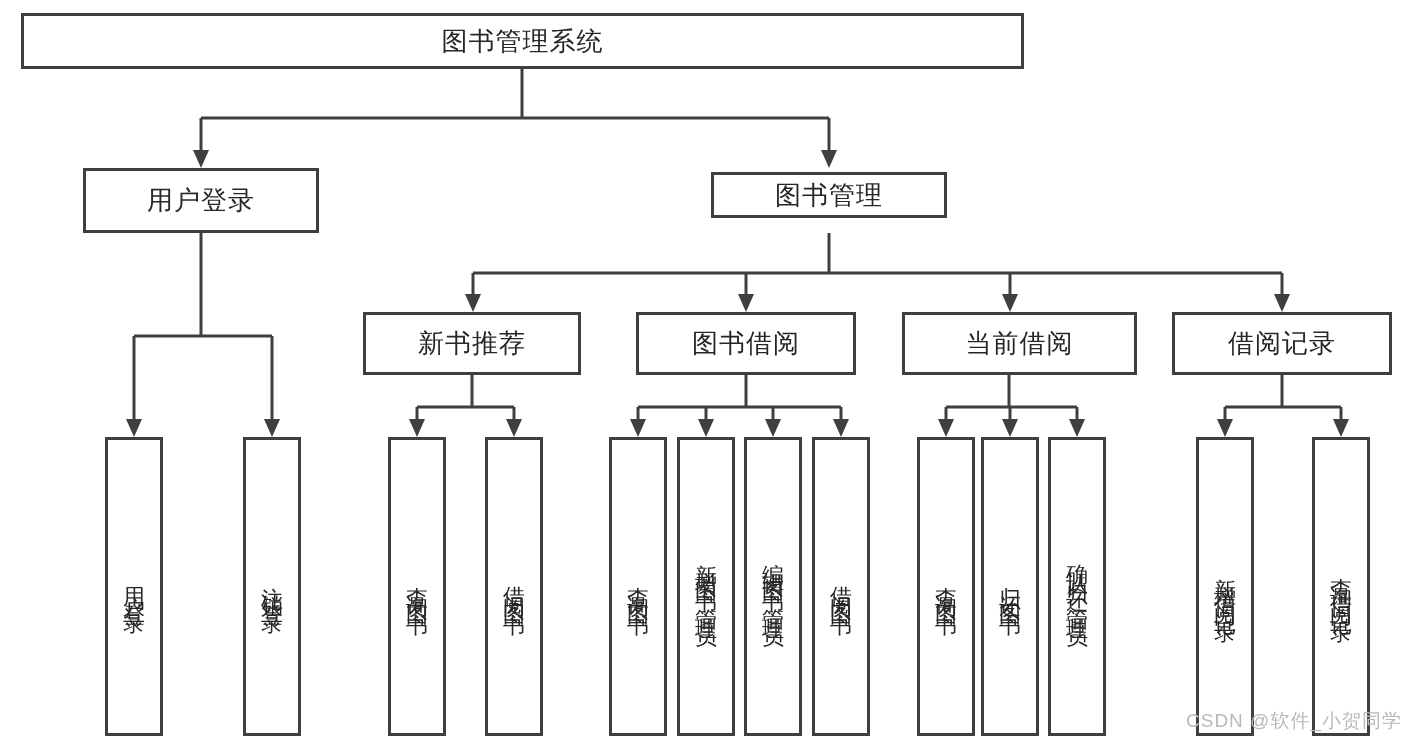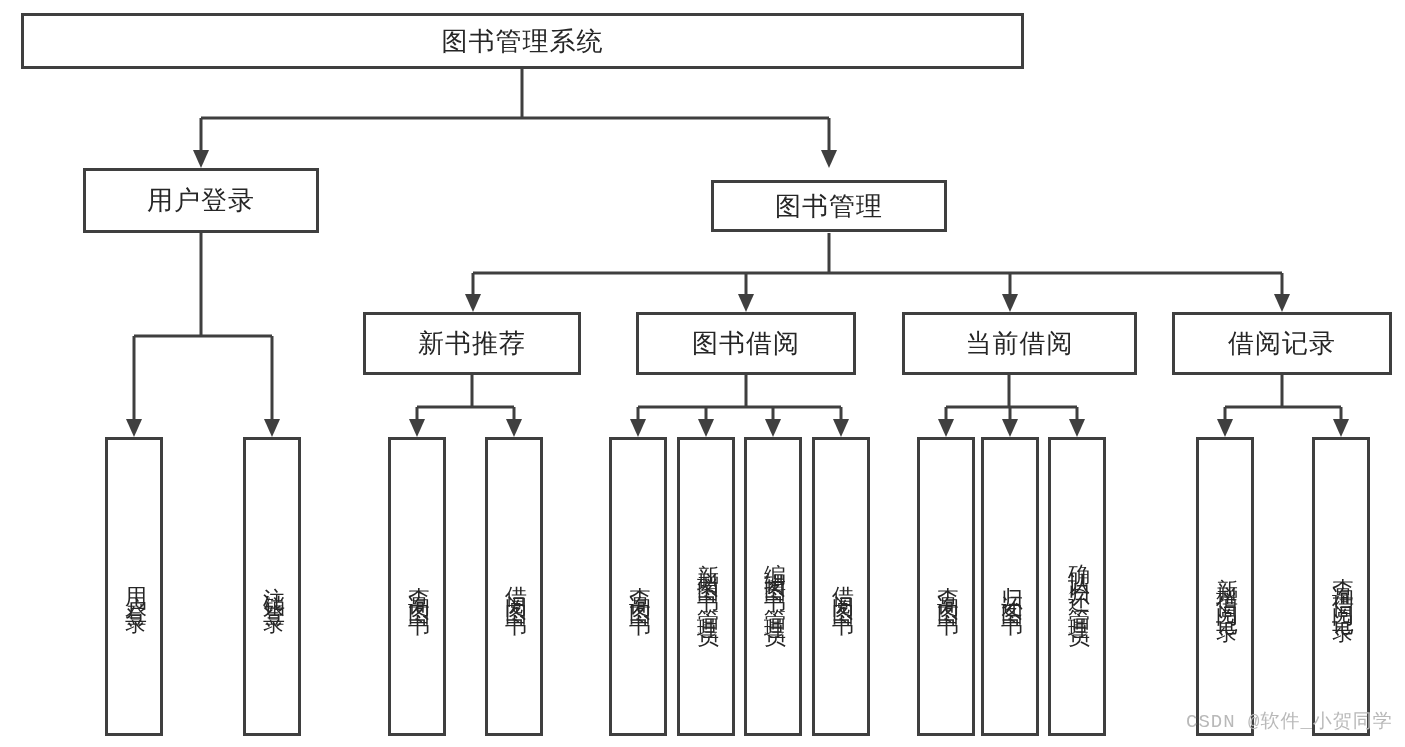--- a/index.html
+++ b/index.html
@@ -3,21 +3,21 @@
 <meta charset="utf-8">
 <style>
   html, body { margin: 0; padding: 0; background: #ffffff; }
   * { box-sizing: border-box; }
 
   .stage {
     position: relative;
     width: 1405px;
     height: 747px;
     background: var(--bg, #ffffff);
-    font-family: Liberation Mono, monospace;
+    font-family: Liberation Sans, sans-serif;
     color: var(--text, #262626);
     overflow: hidden;
   }
 
   svg.wires {
     position: absolute;
     left: 0; top: 0;
     width: 1405px; height: 747px;
   }
 
@@ -108,21 +108,21 @@
     <line x1="1341" y1="407" x2="1341" y2="419" stroke="#3f3f3f" stroke-width="3" marker-end="url(#arrowhead)"></line>
   </svg>
 
   <div class="box hbox" style="left:21px;top:13px;width:1003px;height:56px">
     <span>图书管理系统</span>
   </div>
 
   <div class="box hbox" style="left:83px;top:168px;width:236px;height:65px">
     <span>用户登录</span>
   </div>
-  <div class="box hbox" style="left:711px;top:180px;width:236px;height:52px">
+  <div class="box hbox" style="left:711px;top:172px;width:236px;height:46px">
     <span>图书管理</span>
   </div>
 
   <div class="box hbox" style="left:636px;top:312px;width:220px;height:63px">
     <span>图书借阅</span>
   </div>
   <div class="box hbox" style="left:363px;top:312px;width:218px;height:63px">
     <span>新书推荐</span>
   </div>
   <div class="box hbox" style="left:902px;top:312px;width:235px;height:63px">

